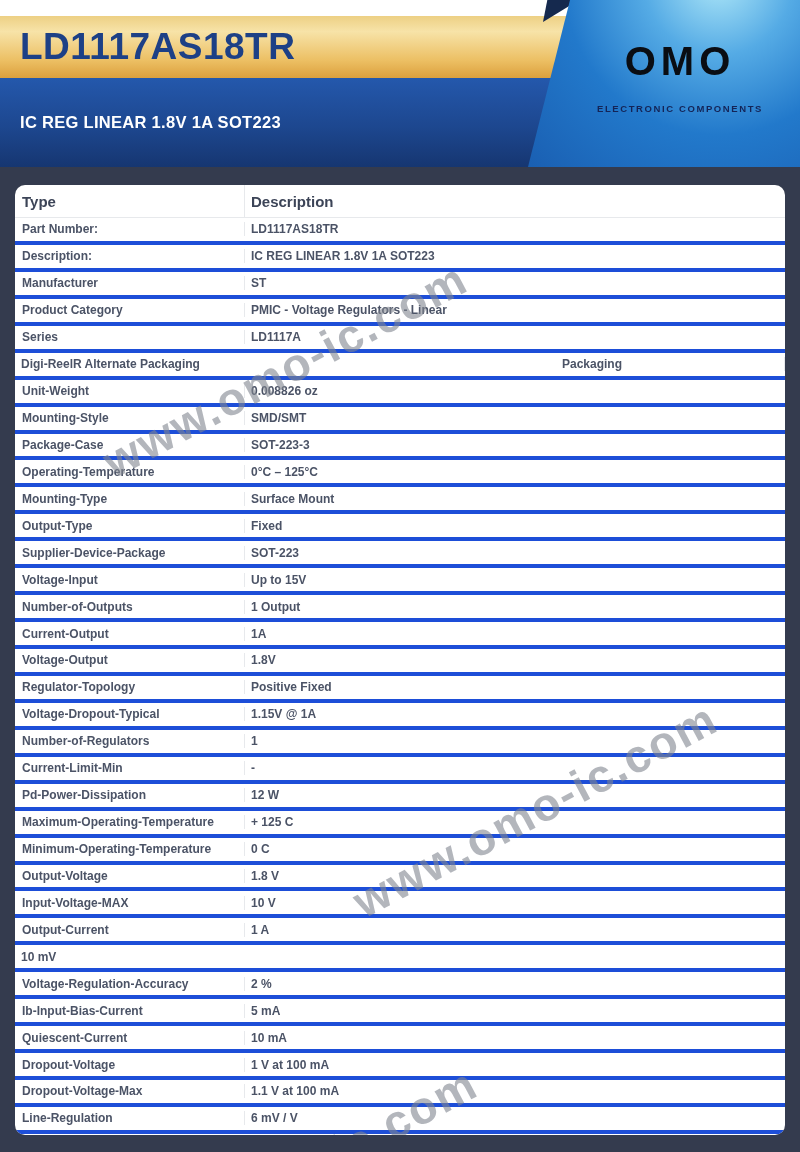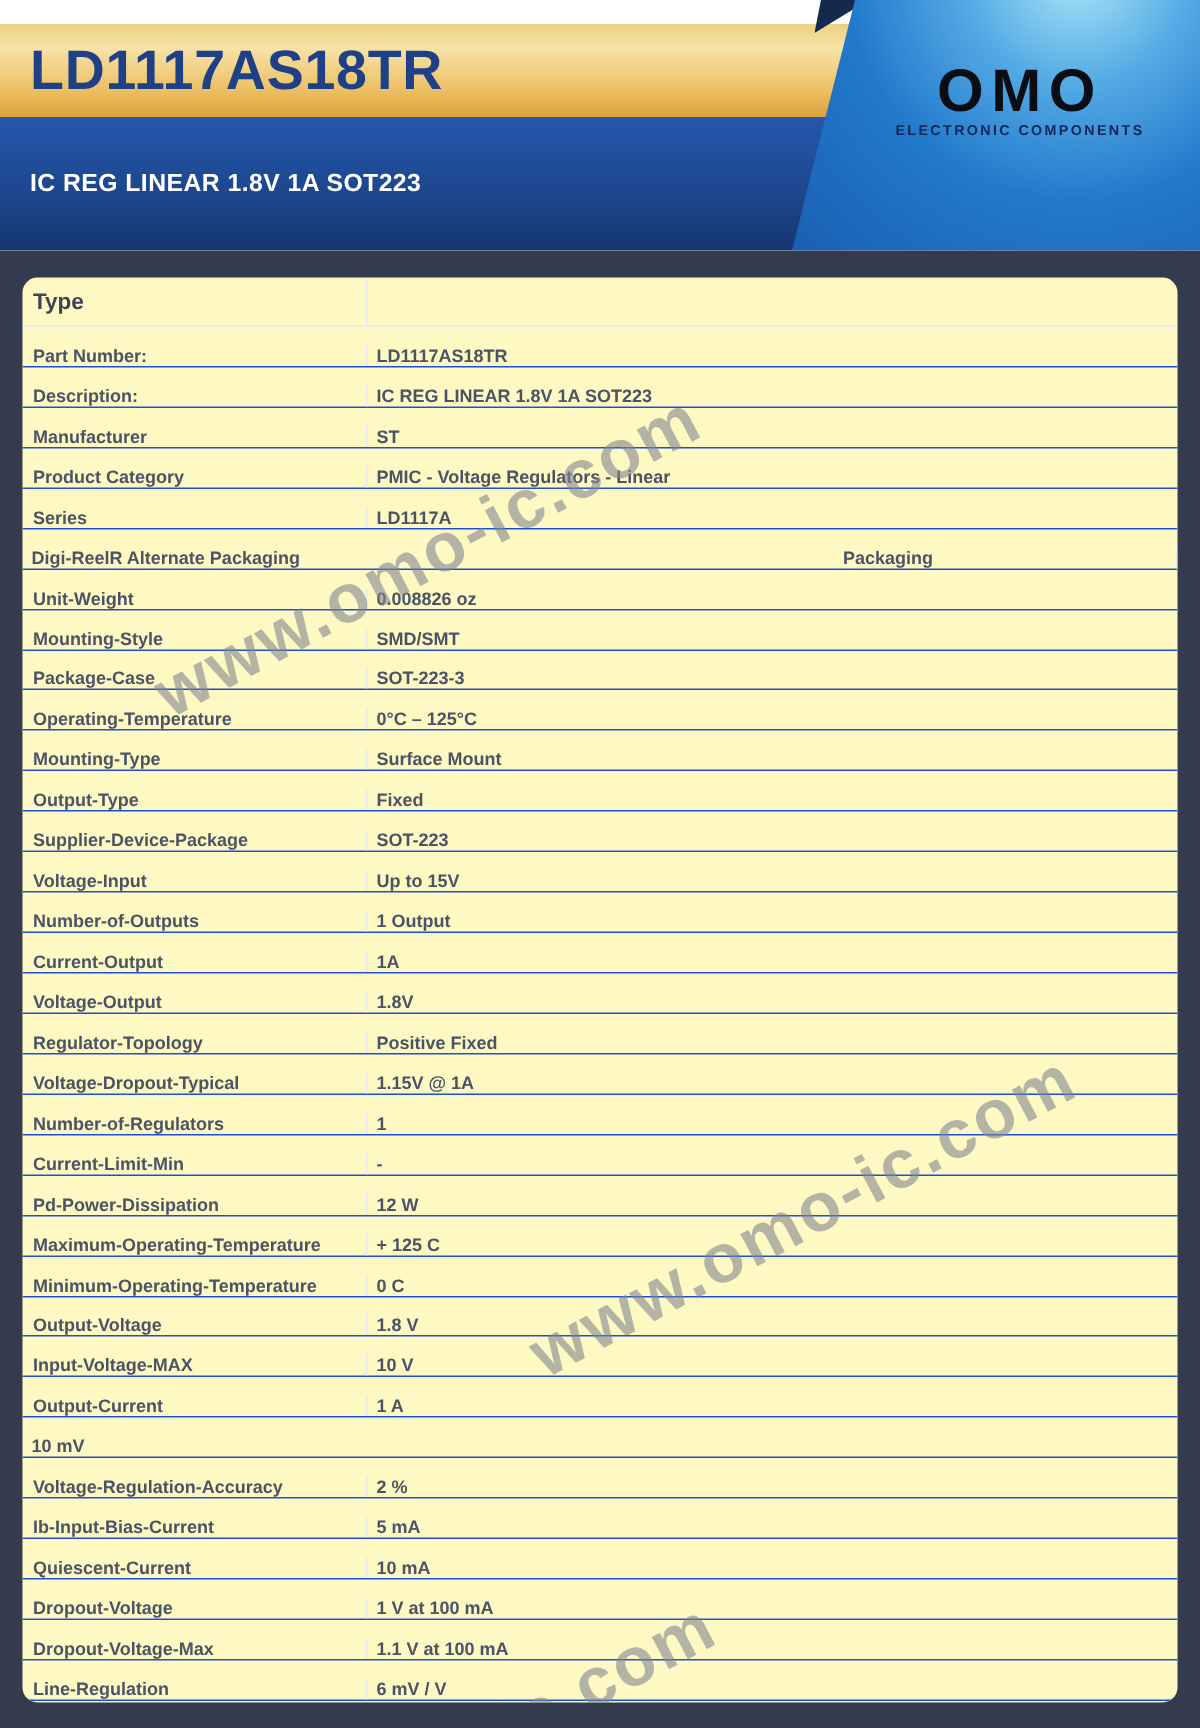--- a/index.html
+++ b/index.html
@@ -21,31 +21,31 @@
   .subtitle { font-size: 16.5px; font-weight: bold; color: #ffffff; letter-spacing: 0.3px; margin-left: 20px; }
 
   .corner-tri { position: absolute; left: 543px; top: 0; width: 36px; height: 22px;
     background: #15294e; clip-path: polygon(12% 0, 100% 0, 0 100%); z-index: 1; }
 
   .logo-panel { position: absolute; left: 528px; top: 0; width: 272px; height: 167px; z-index: 2;
     clip-path: polygon(42px 0, 272px 0, 272px 167px, 0 167px);
     background: radial-gradient(circle at 70% -12%, #aee7f8 0%, #55abe5 28%, #2279cb 58%, #1a5fb2 100%); }
   .logo-block { position: absolute; left: 62px; top: 40px; width: 180px; text-align: center; }
   .logo-text { font-size: 40px; line-height: 1.05; font-weight: bold; color: #0a0d13; letter-spacing: 5px; }
-  .logo-tagline { margin-top: 0; font-size: 9.5px; font-weight: bold; color: #142457;
+  .logo-tagline { margin-top: 21px; font-size: 9.5px; font-weight: bold; color: #142457;
     letter-spacing: 1.6px; white-space: nowrap; }
 
   
   .card { position: absolute; top: 185px; left: 15px; width: 770px; height: 950px;
-    background: #fef9c3; border-radius: 10px; overflow: hidden; }
+    background: #ffffff; border-radius: 10px; overflow: hidden; }
   .thead { display: flex; height: 33px; border-bottom: 1px solid #e7e9ec; align-items: stretch; }
   .th { display: flex; align-items: center; font-size: 15px; font-weight: bold; color: #3c4457; }
   .th.col-type { width: 230px; padding-left: 7px; border-right: 1px solid #e7e9ec; }
   .th.col-desc { flex: 1; padding-left: 6px; }
-  .tr { display: flex; height: 26.95px; border-bottom: 1px solid #1d4ed8; align-items: flex-end; }
+  .tr { display: flex; height: 26.95px; border-bottom: 4px solid #1d4ed8; align-items: center; }
   .td { display: flex; align-items: center; font-size: 12px; font-weight: bold; color: #4b5366; }
   .td.col-type { width: 230px; padding-left: 7px; border-right: 1px solid #e7e9ec; }
   .td.col-desc { flex: 1; padding-left: 6px; }
 
   
   .wm { position: absolute; font-size: 46px; font-weight: bold; letter-spacing: 2px;
     color: rgba(128, 134, 144, 0.6); white-space: nowrap; z-index: 5; pointer-events: none;
     transform: translate(-50%, -50%) rotate(-28deg); }
   .wm1 { left: 270px; top: 185px; }
   .wm2 { left: 520px; top: 625px; }
@@ -69,20 +69,21 @@
       <div class="logo-block">
         <div class="logo-text">OMO</div>
         <div class="logo-tagline">ELECTRONIC COMPONENTS</div>
       </div>
     </div>
   </header>
 
   <div class="card">
     <div class="thead">
       <div class="th col-type">Type</div>
+      <div class="th col-desc">Description</div>
     </div>
     <div id="rows">
         <div class="tr">
           <div class="td col-type">Part Number:</div>
           <div class="td col-desc">LD1117AS18TR</div>
         </div>
         <div class="tr">
           <div class="td col-type">Description:</div>
           <div class="td col-desc">IC REG LINEAR 1.8V 1A SOT223</div>
         </div>

